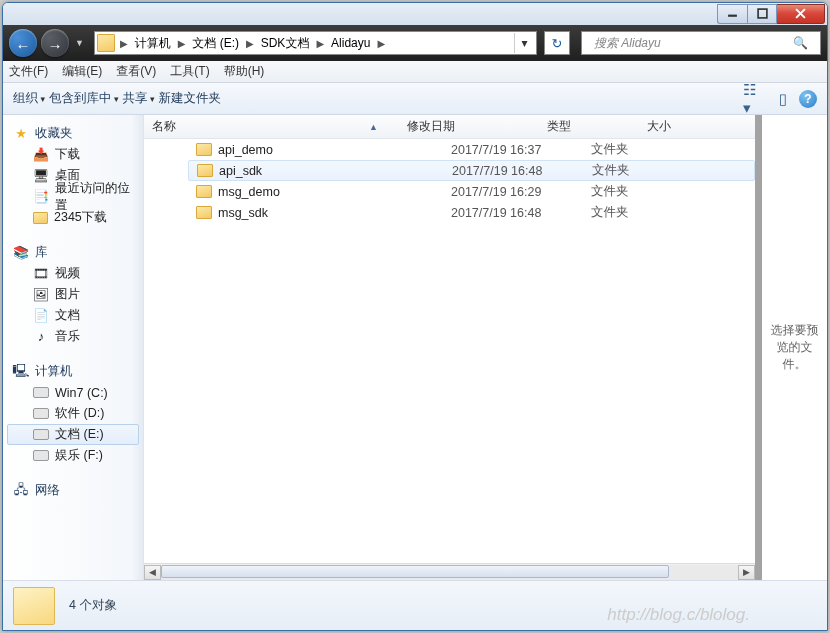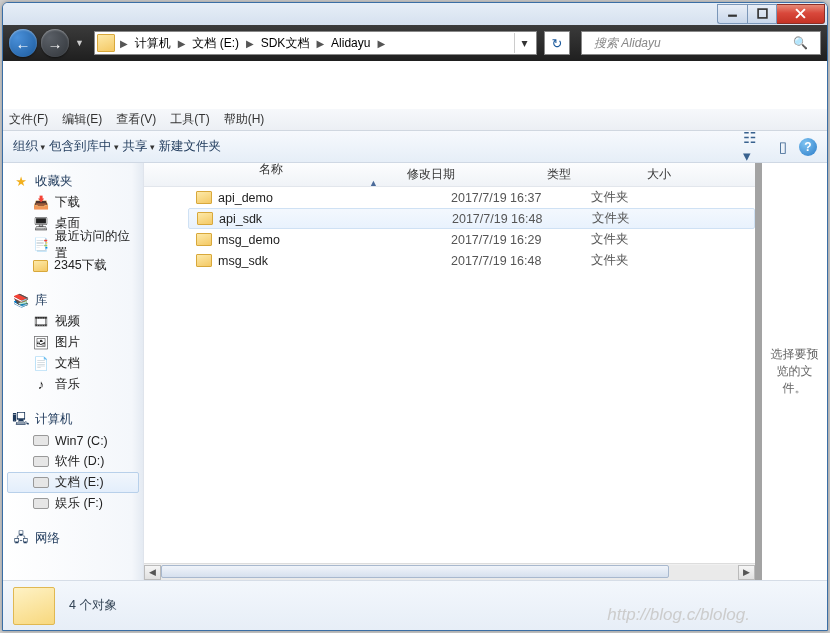--- a/index.html
+++ b/index.html
@@ -23,21 +23,21 @@
 .addrbar { flex:1; height:24px; background:#fff; border:1px solid #888; display:flex; align-items:center; padding:0 2px; gap:2px; font-size:12px; color:#000; margin-left:4px;}
 .addr-icon { width:18px; height:18px; background: linear-gradient(160deg,#fde9a8,#f4c965); border:1px solid #d8a83b; border-radius:1px; }
 .crumb { padding: 0 2px; white-space:nowrap; }
 .crumb-sep { color:#555; font-size:10px; padding:0 3px;}
 .addr-fill { flex:1; }
 .addr-btn { width:20px; height:20px; display:flex; align-items:center; justify-content:center; color:#333; font-size:12px; border-left:1px solid #ccc;}
 .refresh-box { width:26px; height:24px; background:#fff; border:1px solid #888; display:flex; align-items:center;justify-content:center; font-size:13px; color:#1c5a9c; margin-left:3px;}
 .searchbox { width:240px; height:24px; background:#fff; border:1px solid #888; display:flex; align-items:center; padding:0 12px; font-size:12px; color:#888; margin-left:7px; font-style:italic;}
 .searchbox .sicon { margin-left:auto; font-style:normal; color:#4060a0;}
 
-.menubar { height:22px; background: linear-gradient(#f6f8fb,#eceff4); border-bottom:1px solid #d0d7e0; display:flex; align-items:center; padding:0 6px; gap:14px; font-size:12px; color:#333;margin-top:48px;}
+.menubar { height:22px; background: linear-gradient(#f6f8fb,#eceff4); border-bottom:1px solid #d0d7e0; display:flex; align-items:center; padding:0 6px; gap:14px; font-size:12px; color:#333;}
 
 .toolbar { height:32px; background: linear-gradient(#f6f9fd,#e6eef7); border-bottom:1px solid #cfd8e4; display:flex; align-items:center; padding:0 10px; gap:4px; font-size:12.5px; color:#1e395b;}
 .toolbar .drop::after { content:" ▾"; font-size:9px; color:#333;}
 .toolbar .tspacer { flex:1; }
 .toolbar .ticon { width:24px; height:20px; display:flex; align-items:center; justify-content:center; color:#39628f; font-size:15px;}
 .help-icon { width:18px; height:18px; border-radius:50%; background: radial-gradient(circle at 35% 30%, #7fc4f2,#2a7bc8); color:#fff; font-size:12px; display:flex;align-items:center;justify-content:center;font-weight:bold;}
 
 .body-area { flex:1; display:flex; min-height:0;}
 .sidebar { width:170px; background: linear-gradient(90deg,#fff 0%,#f4f7fb 92%,#e4eaf2 100%); border-right:1px solid #dfe4ec; padding:8px 4px; overflow-y:auto; font-size:12.5px; color:#222;}
 .nav-group { margin-bottom:14px; }
@@ -46,21 +46,21 @@
 .nav-item.sel { background: linear-gradient(#f1f6fc,#e3eefb); border:1px solid #b8d0ea; border-radius:2px; padding-left:25px;}
 .ico { width:16px; height:16px; display:flex; align-items:center; justify-content:center; font-size:13px;}
 .ico.fav { color:#f2b01e;} 
 .ico.folder { background: linear-gradient(160deg,#fde9a8,#f4c965); border:1px solid #d8a83b; border-radius:1px; width:15px; height:12px;} 
 .ico.drive { width:16px; height:11px; background:#e6e6e6; border:1px solid #999; border-radius:2px;}
 
 .content { flex:1; display:flex; min-height:0;}
 .filepane { flex:1; display:flex; flex-direction:column; min-height:0;}
 .colheads { height:24px; display:flex; align-items:center; background: linear-gradient(#fcfdfe,#f0f3f7); border-bottom:1px solid #e2e6ec; font-size:12px; color:#333;}
 .col { padding:0 8px; border-right:1px solid transparent; }
-.col.name { width:255px; display:flex; align-items:center;flex-direction:column;}
+.col.name { width:255px; display:flex; align-items:center;}
 .col.name .sort { margin-left:auto; margin-right:12px; font-size:9px; color:#4a6a99;}
 .col.date { width:140px;}
 .col.type { width:100px;}
 .col.size { width:70px;}
 .rows { flex:1; overflow:auto; font-size:12.5px; color:#222;margin-left:44px;}
 .row { height:21px; display:flex; align-items:center;}
 .row.hl { background: linear-gradient(#f3f8fe,#e9f2fd); border:1px solid #cfe1f4; border-radius:2px;}
 .row .cell { padding:0 8px; white-space:nowrap; overflow:hidden;}
 .row .cell.name { width:255px; display:flex; align-items:center; gap:6px;}
 .row .cell.date { width:140px; color:#555;}

